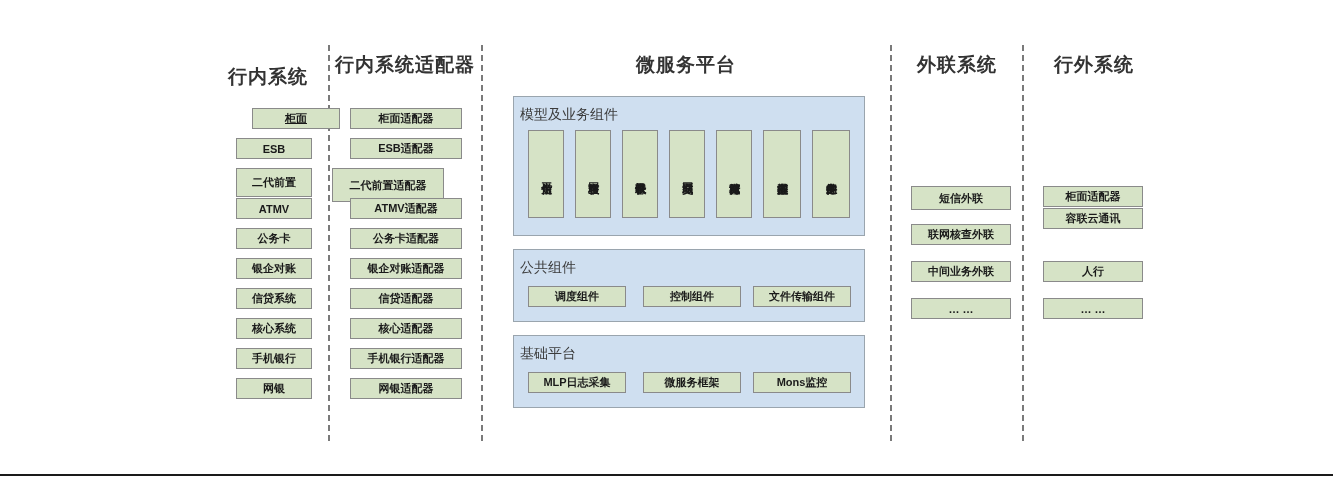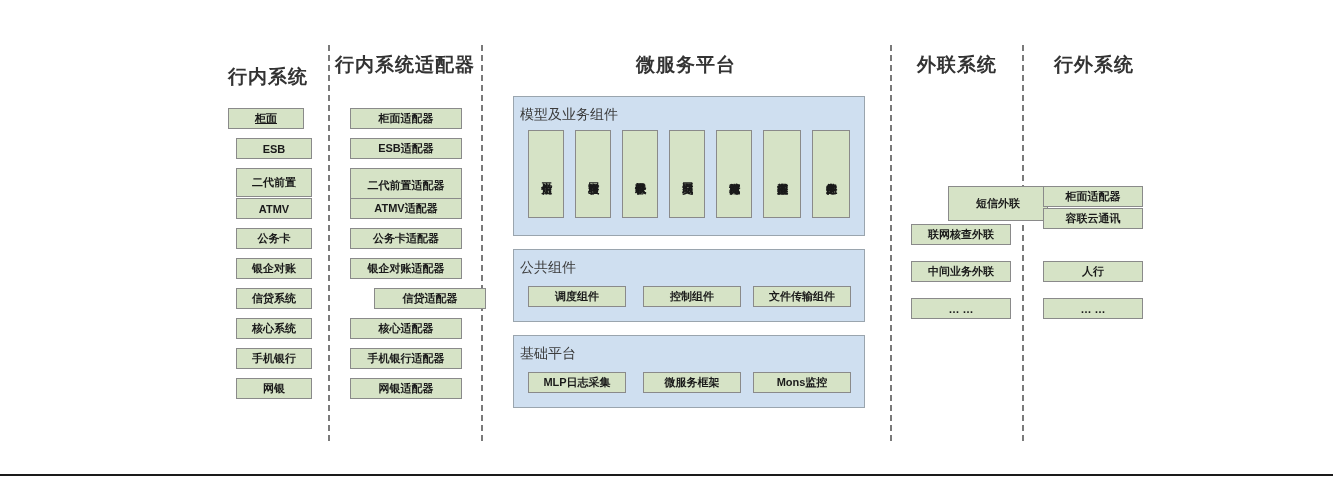--- a/index.html
+++ b/index.html
@@ -110,38 +110,38 @@
   <div class="divider" style="left:481px;"></div>
   <div class="divider" style="left:890px;"></div>
   <div class="divider" style="left:1022px;"></div>
 
   <div class="col-title" style="left:208px; top:64px; width:120px;">行内系统</div>
   <div class="col-title" style="left:330px; top:52px; width:150px;">行内系统适配器</div>
   <div class="col-title" style="left:483px; top:52px; width:406px;">微服务平台</div>
   <div class="col-title" style="left:892px; top:52px; width:130px;">外联系统</div>
   <div class="col-title" style="left:1024px; top:52px; width:140px;">行外系统</div>
 
-  <div class="gbox" style="left:228px; top:108px; width:76px; height:21px;text-decoration:underline;">柜面</div>
+  <div class="gbox" style="left:252px; top:108px; width:88px; height:21px;text-decoration:underline;">柜面</div>
   <div class="gbox" style="left:236px; top:138px; width:76px; height:21px;">ESB</div>
   <div class="gbox" style="left:236px; top:168px; width:76px; height:29px;">二代前置</div>
   <div class="gbox" style="left:236px; top:198px; width:76px; height:21px;">ATMV</div>
   <div class="gbox" style="left:236px; top:228px; width:76px; height:21px;">公务卡</div>
   <div class="gbox" style="left:236px; top:258px; width:76px; height:21px;">银企对账</div>
   <div class="gbox" style="left:236px; top:288px; width:76px; height:21px;">信贷系统</div>
   <div class="gbox" style="left:236px; top:318px; width:76px; height:21px;">核心系统</div>
   <div class="gbox" style="left:236px; top:348px; width:76px; height:21px;">手机银行</div>
   <div class="gbox" style="left:236px; top:378px; width:76px; height:21px;">网银</div>
 
   <div class="gbox" style="left:350px; top:108px; width:112px; height:21px;">柜面适配器</div>
   <div class="gbox" style="left:350px; top:138px; width:112px; height:21px;">ESB适配器</div>
-  <div class="gbox" style="left:350px; top:168px; width:112px; height:34px;">二代前置适配器</div>
+  <div class="gbox" style="left:332px; top:168px; width:112px; height:34px;">二代前置适配器</div>
   <div class="gbox" style="left:350px; top:198px; width:112px; height:21px;">ATMV适配器</div>
   <div class="gbox" style="left:350px; top:228px; width:112px; height:21px;">公务卡适配器</div>
   <div class="gbox" style="left:350px; top:258px; width:112px; height:21px;">银企对账适配器</div>
-  <div class="gbox" style="left:350px; top:288px; width:112px; height:21px;margin-left:24px;">信贷适配器</div>
+  <div class="gbox" style="left:350px; top:288px; width:112px; height:21px;">信贷适配器</div>
   <div class="gbox" style="left:350px; top:318px; width:112px; height:21px;">核心适配器</div>
   <div class="gbox" style="left:350px; top:348px; width:112px; height:21px;">手机银行适配器</div>
   <div class="gbox" style="left:350px; top:378px; width:112px; height:21px;">网银适配器</div>
 
   <div class="panel" style="left:513px; top:96px; width:352px; height:140px;">
     <div class="panel-title">模型及业务组件</div>
   </div>
   <div class="vbox" style="left:528px; top:130px; width:36px; height:88px;">
     <span>短信平台</span>
   </div>
@@ -171,21 +171,21 @@
   <div class="gbox" style="left:643px; top:286px; width:98px; height:21px;">控制组件</div>
   <div class="gbox" style="left:753px; top:286px; width:98px; height:21px;">文件传输组件</div>
 
   <div class="panel" style="left:513px; top:335px; width:352px; height:73px;">
     <div class="panel-title">基础平台</div>
   </div>
   <div class="gbox" style="left:528px; top:372px; width:98px; height:21px;">MLP日志采集</div>
   <div class="gbox" style="left:643px; top:372px; width:98px; height:21px;">微服务框架</div>
   <div class="gbox" style="left:753px; top:372px; width:98px; height:21px;">Mons监控</div>
 
-  <div class="gbox" style="left:911px; top:186px; width:100px; height:35px;margin-left:37px;">短信外联</div>
+  <div class="gbox" style="left:911px; top:186px; width:100px; height:24px;">短信外联</div>
   <div class="gbox" style="left:911px; top:224px; width:100px; height:21px;">联网核查外联</div>
   <div class="gbox" style="left:911px; top:261px; width:100px; height:21px;">中间业务外联</div>
   <div class="gbox" style="left:911px; top:298px; width:100px; height:21px;">… …</div>
 
   <div class="gbox" style="left:1043px; top:186px; width:100px; height:21px;">柜面适配器</div>
   <div class="gbox" style="left:1043px; top:208px; width:100px; height:21px;">容联云通讯</div>
   <div class="gbox" style="left:1043px; top:261px; width:100px; height:21px;">人行</div>
   <div class="gbox" style="left:1043px; top:298px; width:100px; height:21px;">… …</div>
 
   <div class="bottom-rule"></div>

